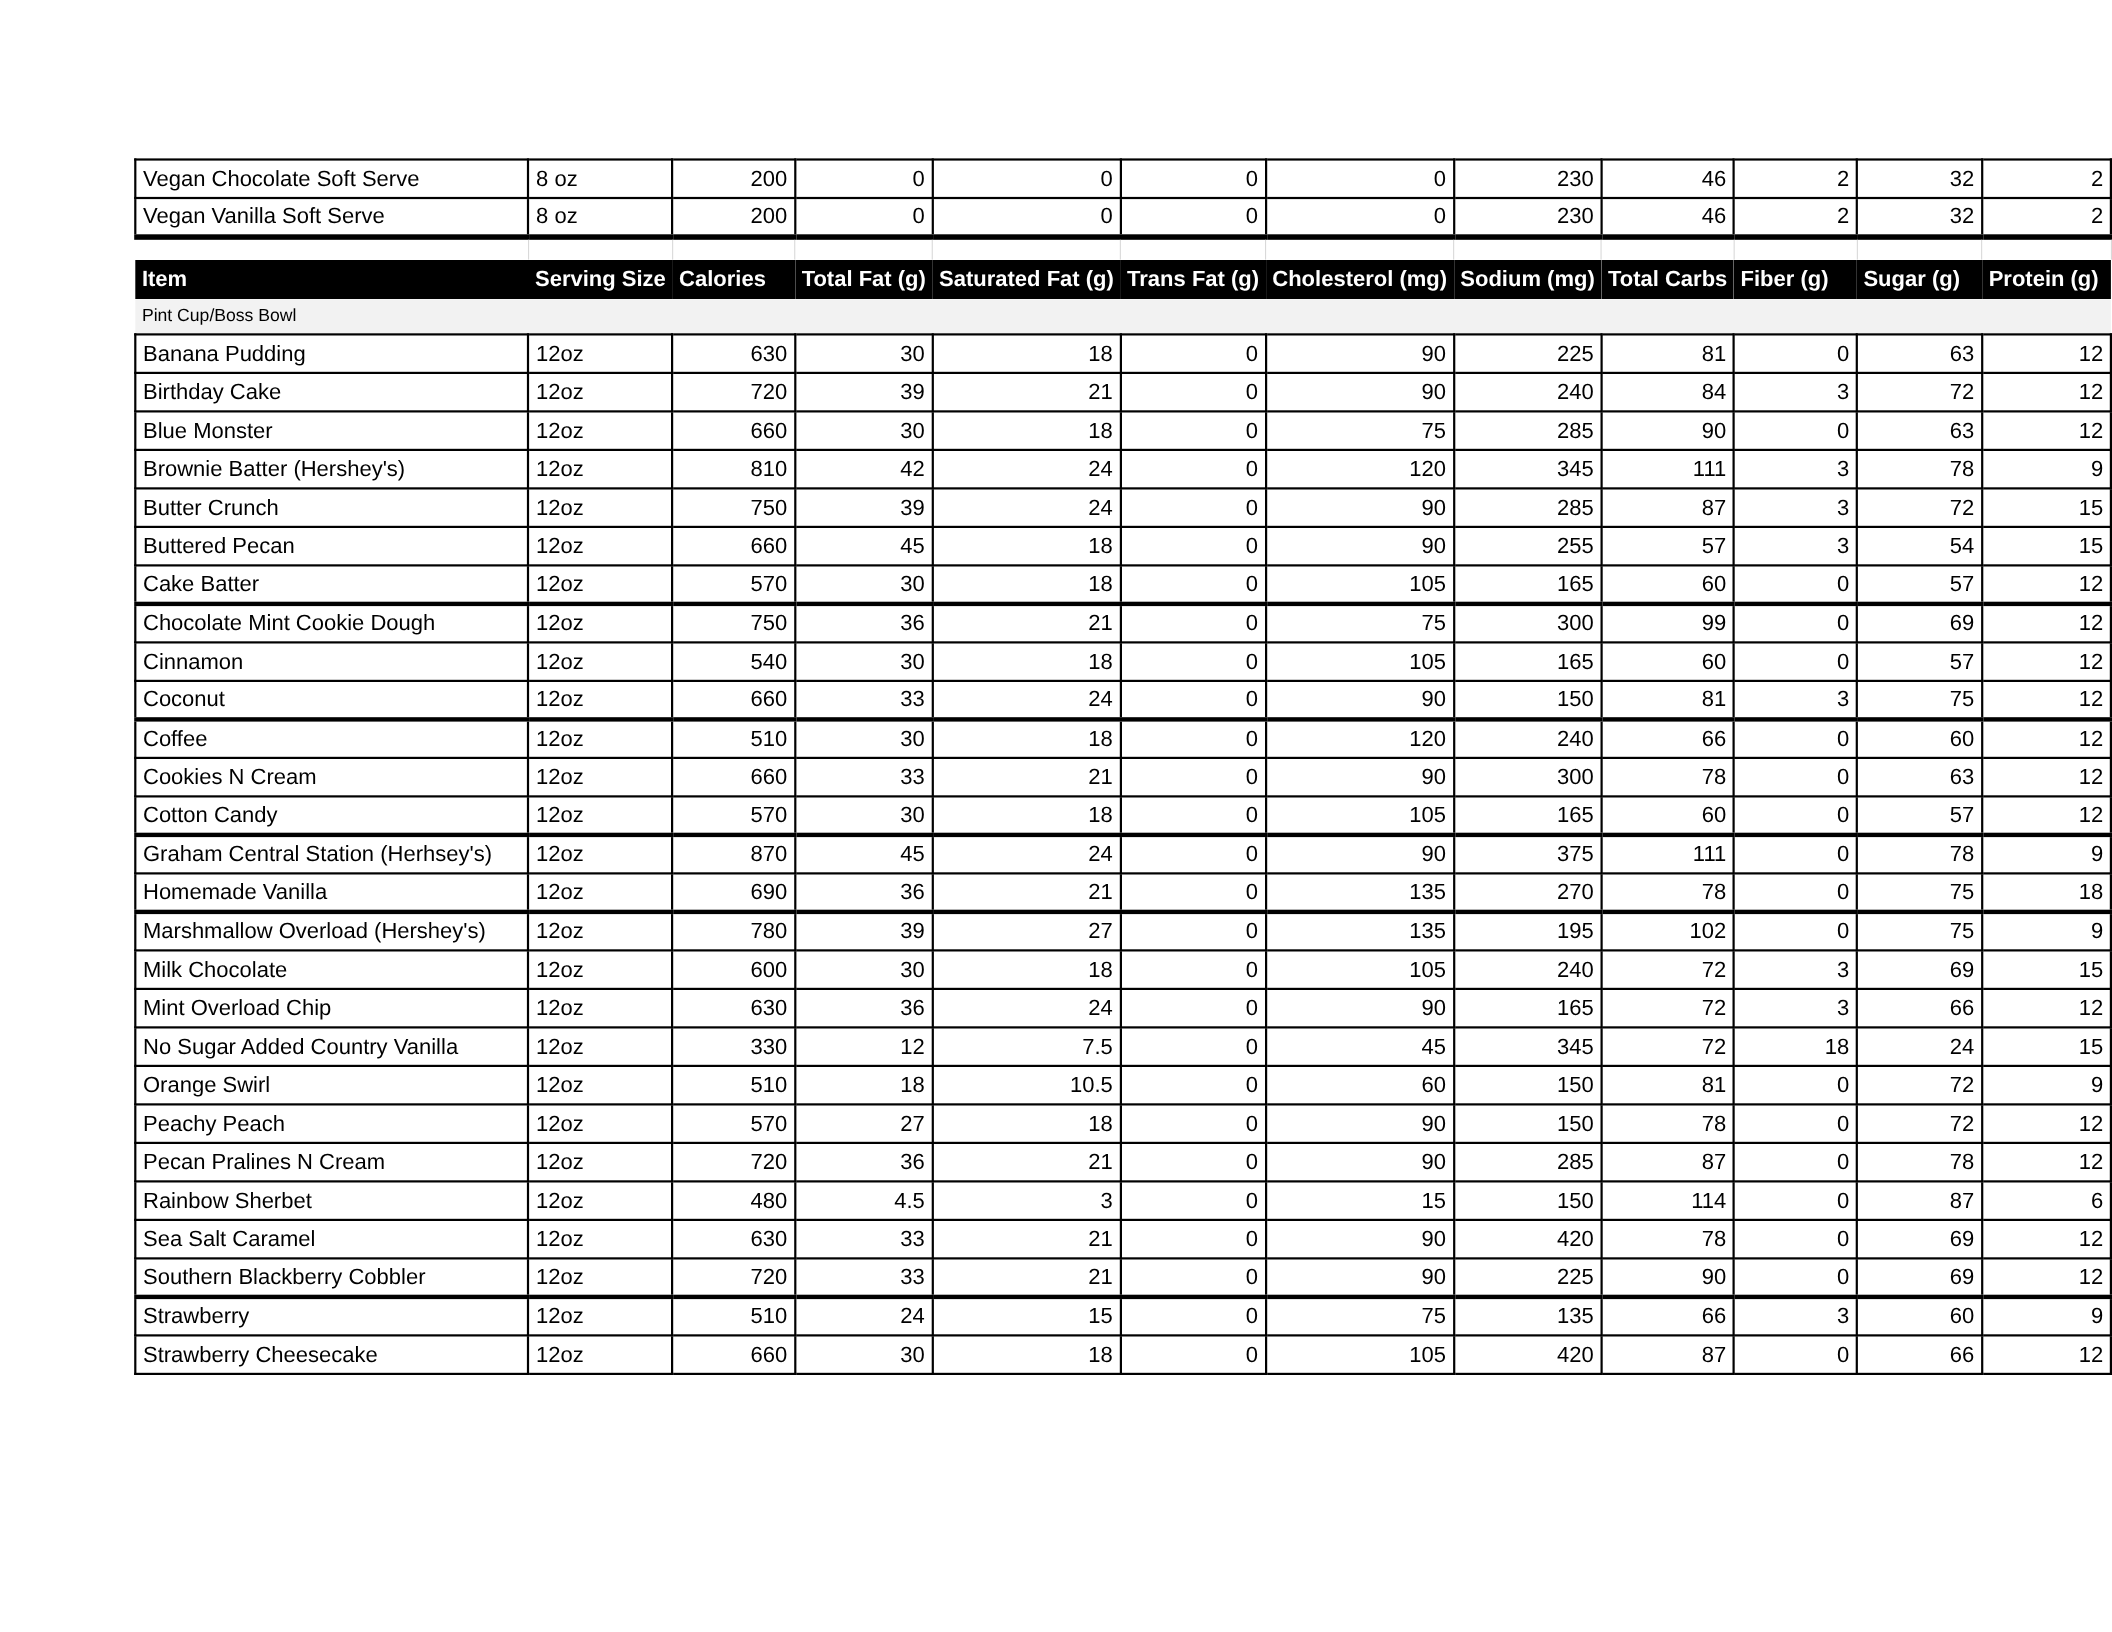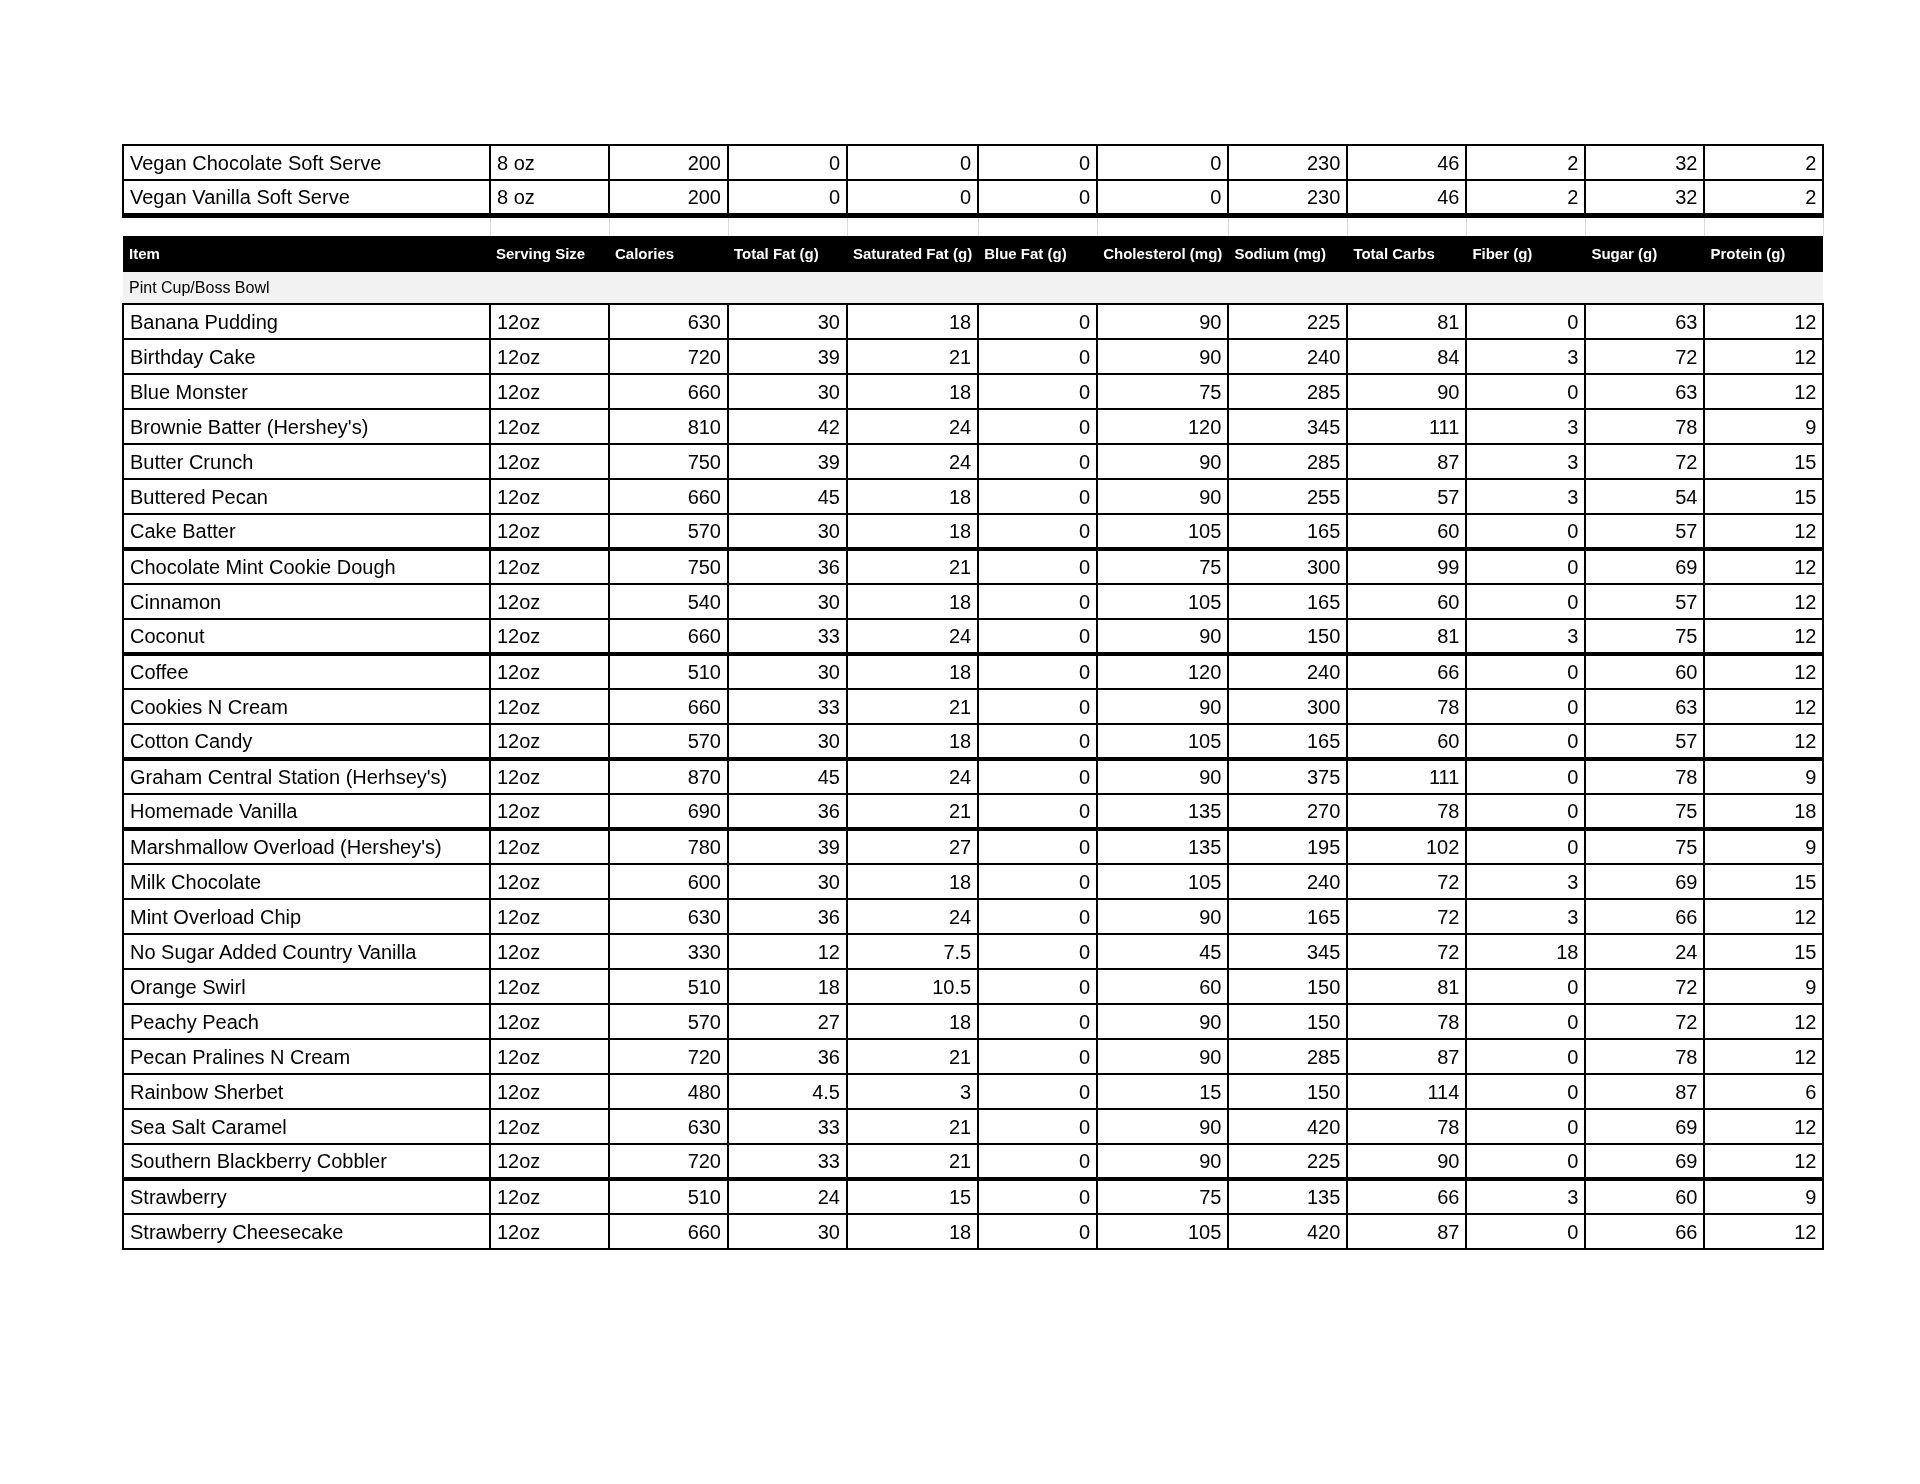--- a/index.html
+++ b/index.html
@@ -23,21 +23,21 @@
   tr.thick-g td{border-bottom:4px solid #000;}
   td.t-num{text-align:right;}
   td.t-left{text-align:left;}
   
   tr.gaprow{height:21px;}
   tr.gaprow td{border:none;border-right:1px solid #d9d9d9;padding:0;}
   
   tr.hdrrow{height:36px;}
   tr.hdrrow td{
     border:none;background:#000000;color:#ffffff;
-    font-weight:bold;font-size:15px;
+    font-weight:bold;font-size:20px;
   }
   
   tr.secrow{height:32px;}
   tr.secrow td{border:none;background:#f2f2f2;font-size:16px;}
 </style>
 </head>
 <body>
 
 <div class="sheet">
   <table>
@@ -99,21 +99,21 @@
           <td class=""></td>
           <td class=""></td>
           <td class=""></td>
         </tr>
       <tr class="hdrrow" id="header-row">
           <td class="t-left">Item</td>
           <td class="t-left">Serving Size</td>
           <td class="t-left">Calories</td>
           <td class="t-left">Total Fat (g)</td>
           <td class="t-left">Saturated Fat (g)</td>
-          <td class="t-left">Blue Fat (g)</td>
+          <td class="t-left">Trans Fat (g)</td>
           <td class="t-left">Cholesterol (mg)</td>
           <td class="t-left">Sodium (mg)</td>
           <td class="t-left">Total Carbs</td>
           <td class="t-left">Fiber (g)</td>
           <td class="t-left">Sugar (g)</td>
           <td class="t-left">Protein (g)</td>
         </tr>
       <tr class="secrow">
         <td colspan="12" class="t-left">Pint Cup/Boss Bowl</td>
       </tr>

